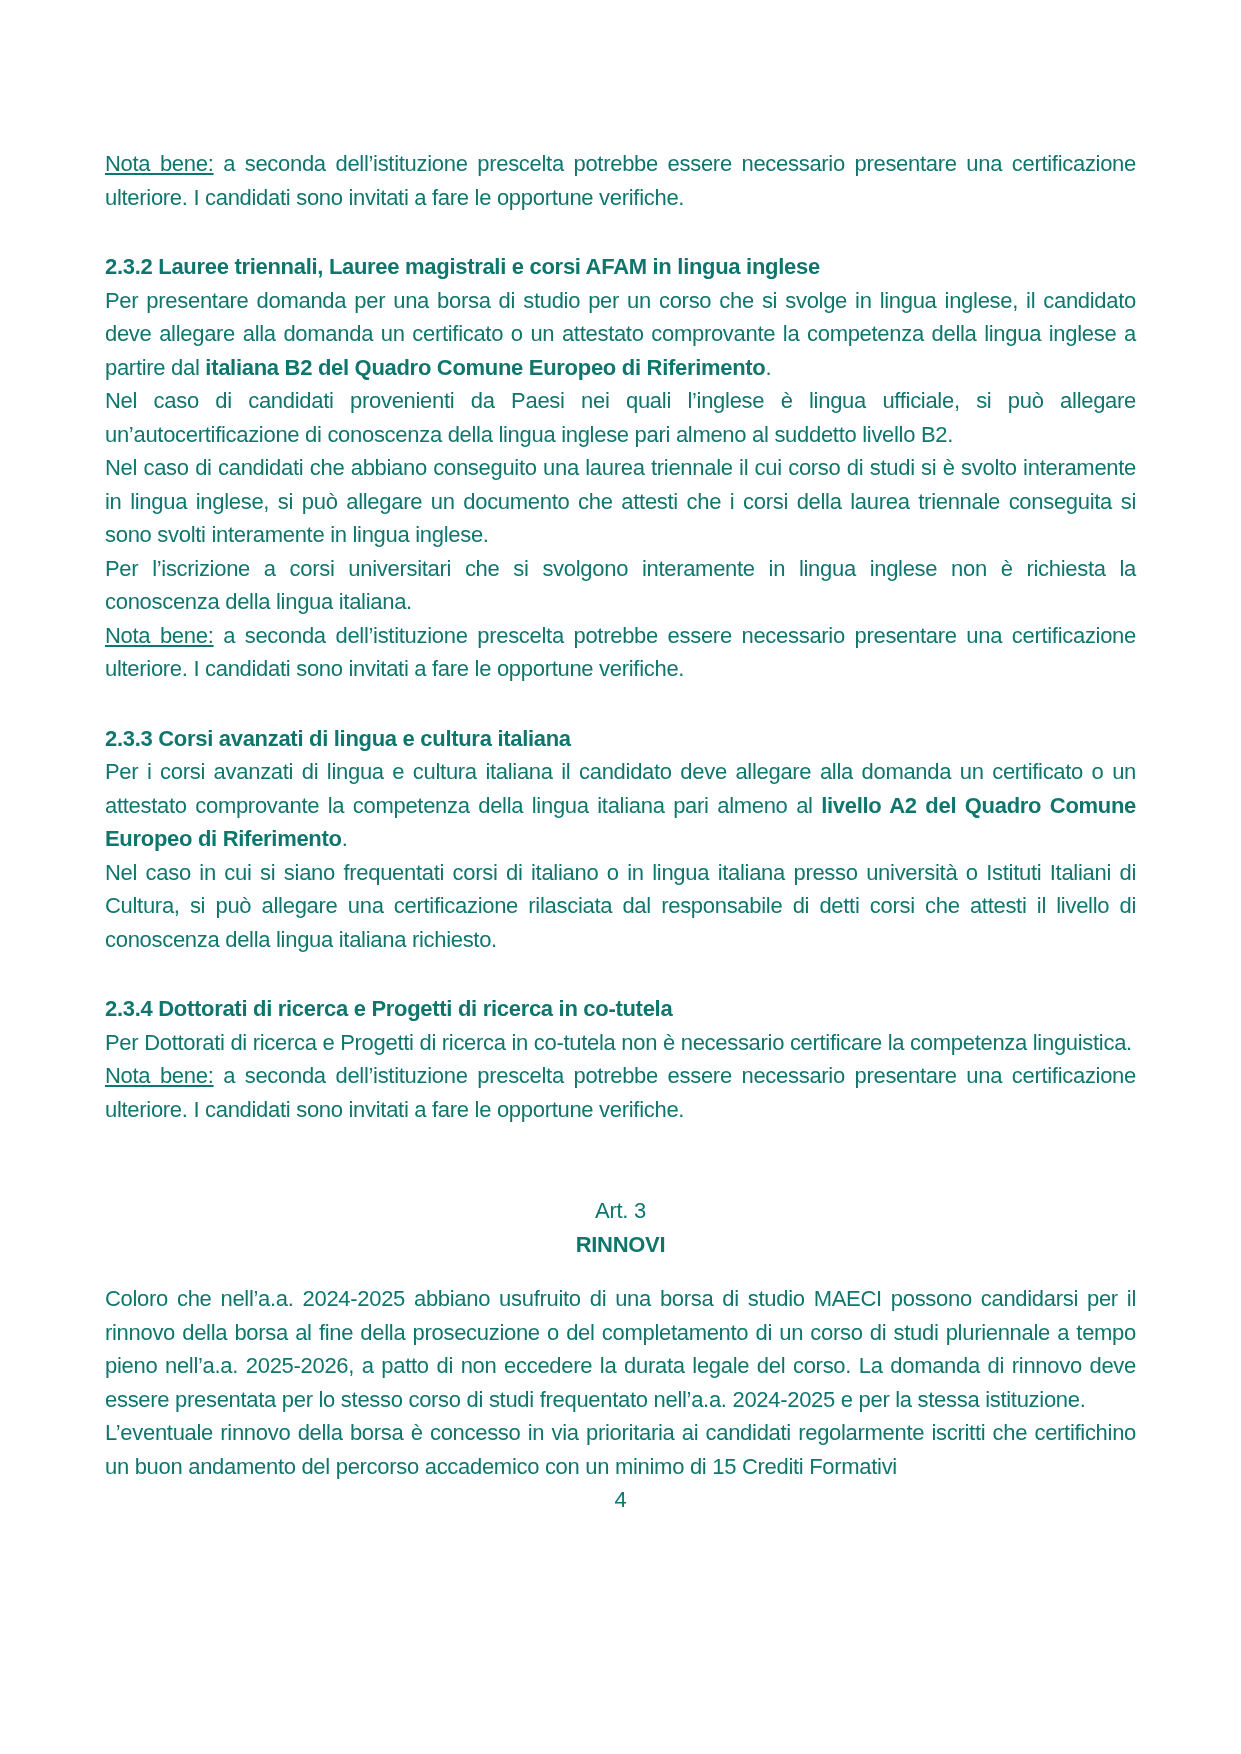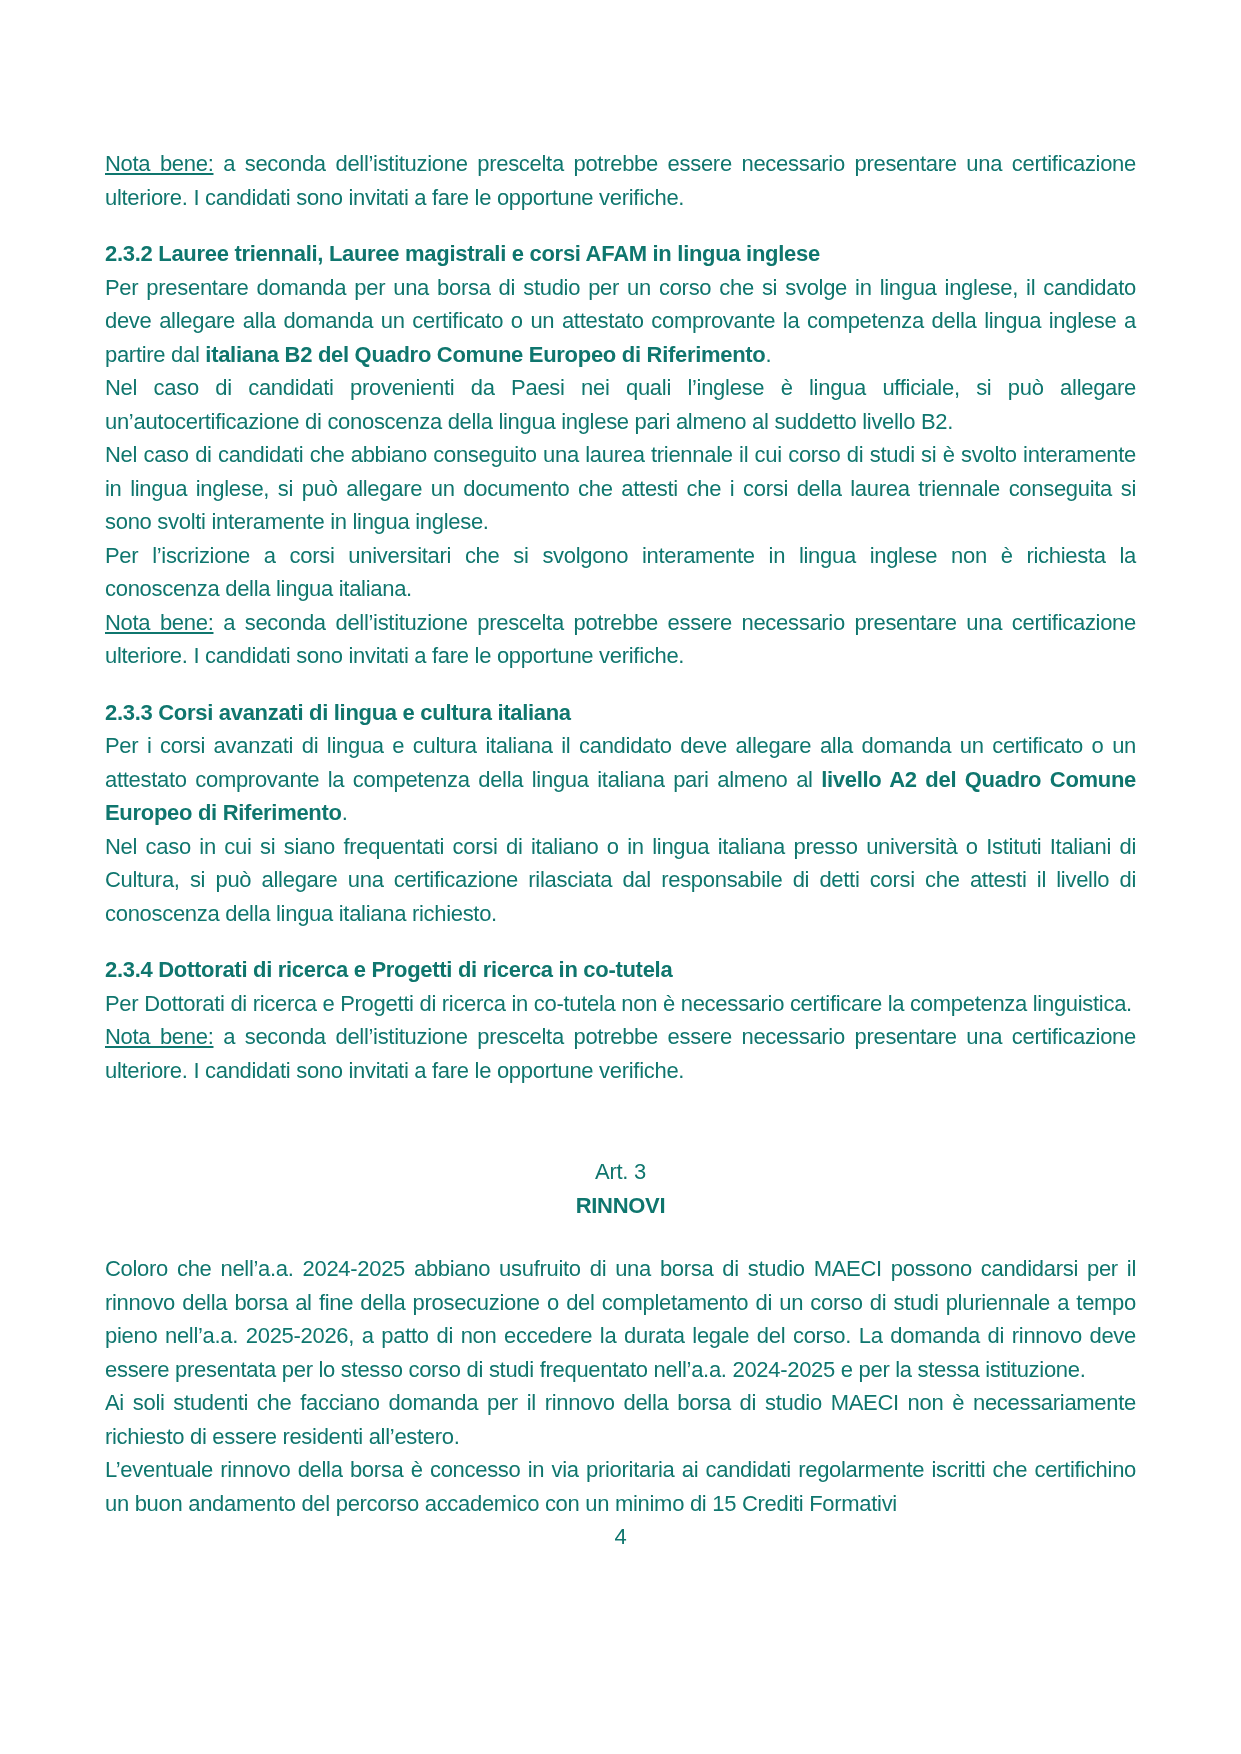--- a/index.html
+++ b/index.html
@@ -21,23 +21,23 @@
     line-height: 33.5px;
     letter-spacing: -0.3px;
     text-align: justify;
     text-justify: inter-word;
   }
   .para { margin: 0; }
   .heading { font-weight: 700; text-align: left; }
   .center { text-align: center; }
   .bold { font-weight: 700; }
   .underline { text-decoration: underline; }
-  .mt-section { margin-top: 23px; }   
+  .mt-section { margin-top: 36px; }   
   .mt-art { margin-top: 68px; }       
-  .mt-body { margin-top: 30px; }      
+  .mt-body { margin-top: 21px; }      
   .footer { text-align: center; }
 </style>
 </head>
 <body>
 
 <div class="page">
   <div class="content">
 
     <p class="para"><span class="underline">Nota bene:</span><span> a seconda dell’istituzione prescelta potrebbe essere necessario presentare una certificazione ulteriore. I candidati sono invitati a fare le opportune verifiche.</span></p>
 
@@ -64,20 +64,19 @@
     <p class="para">Per Dottorati di ricerca e Progetti di ricerca in co-tutela non è necessario certificare la competenza linguistica.</p>
 
     <p class="para"><span class="underline">Nota bene:</span><span> a seconda dell’istituzione prescelta potrebbe essere necessario presentare una certificazione ulteriore. I candidati sono invitati a fare le opportune verifiche.</span></p>
 
     <p class="para center mt-art">Art. 3</p>
 
     <p class="para center bold">RINNOVI</p>
 
     <p class="para mt-body">Coloro che nell’a.a. 2024-2025 abbiano usufruito di una borsa di studio MAECI possono candidarsi per il rinnovo della borsa al fine della prosecuzione o del completamento di un corso di studi pluriennale a tempo pieno nell’a.a. 2025-2026, a patto di non eccedere la durata legale del corso. La domanda di rinnovo deve essere presentata per lo stesso corso di studi frequentato nell’a.a. 2024-2025 e per la stessa istituzione.</p>
 
-    <p class="para">Ai soli studenti che facciano domanda per il rinnovo della borsa di studio MAECI non è necessariamente richiesto di essere residenti all’estero.</p>
 
     <p class="para">L’eventuale rinnovo della borsa è concesso in via prioritaria ai candidati regolarmente iscritti che certifichino un buon andamento del percorso accademico con un minimo di 15 Crediti Formativi</p>
 
     <p class="para footer">4</p>
 
   </div>
 </div>
 
 </body></html>

